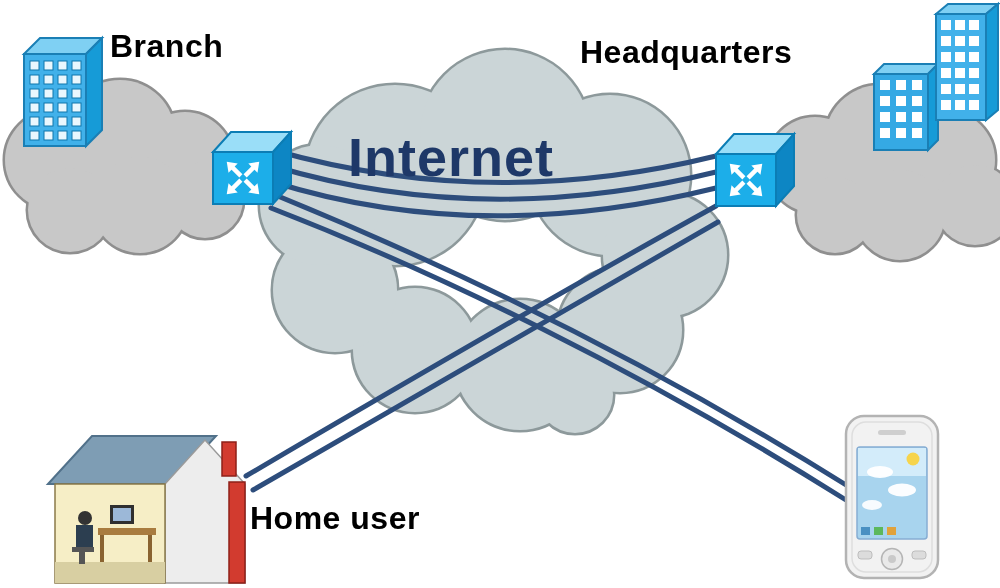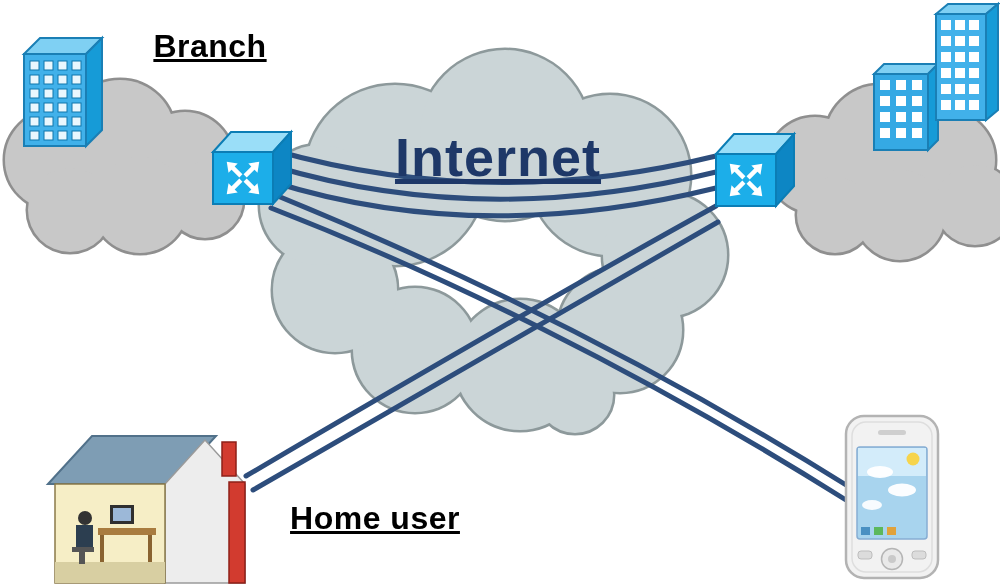--- a/index.html
+++ b/index.html
@@ -1,21 +1,21 @@
 <!DOCTYPE html>
 <html><head>
 <meta charset="utf-8">
 <style>
   html,body{margin:0;padding:0;background:#fff;}
   #stage{
     position:relative;width:1000px;height:588px;background:#ffffff;
     overflow:hidden;font-family:"Liberation Sans",sans-serif;
   }
   #scene{position:absolute;left:0;top:0;width:1000px;height:588px;}
-  .lbl{position:absolute;font-weight:bold;color:#000;text-align:center;white-space:nowrap;text-decoration:underline;}
+  .lbl{position:absolute;font-weight:bold;color:#000;white-space:nowrap;}
   .lbl.node{font-size:32px;letter-spacing:0.5px;}
   #internet-label{font-size:54px;color:#1e3868;letter-spacing:1px;}
 </style>
 </head>
 <body>
 
 <div id="stage">
 
   <svg id="scene" viewBox="0 0 1000 588" width="1000" height="588" xmlns="http://www.w3.org/2000/svg">
 
@@ -217,18 +217,19 @@
       </g>
       <rect x="858" y="551" width="14" height="8" rx="3" fill="#dcdcdc" stroke="#bdbdbd"></rect>
       <rect x="912" y="551" width="14" height="8" rx="3" fill="#dcdcdc" stroke="#bdbdbd"></rect>
       <circle cx="892" cy="559" r="10.5" fill="#e9e9e9" stroke="#b5b5b5" stroke-width="1.5"></circle>
       <circle cx="892" cy="559" r="4" fill="#c9c9c9"></circle>
     </g>
   </svg>
 
   <div class="lbl node" id="branch-label" style="left:110px;top:28px;width:200px;">Branch</div>
 
+  <div class="lbl node" id="headquarters-label" style="left:580px;top:34px;width:300px;">Headquarters</div>
 
   <div class="lbl node" id="home-user-label" style="left:250px;top:500px;width:250px;">Home user</div>
 
   <div class="lbl" id="internet-label" style="left:348px;top:126px;width:300px;">Internet</div>
 
 </div>
 
 </body></html>

